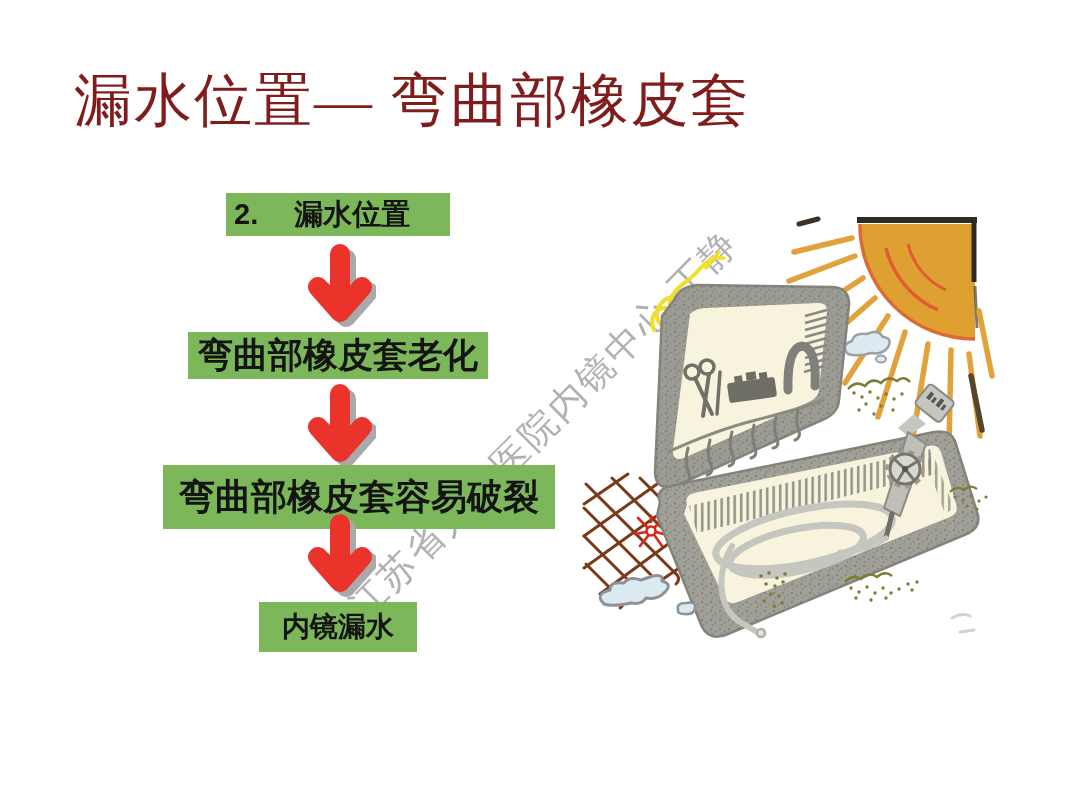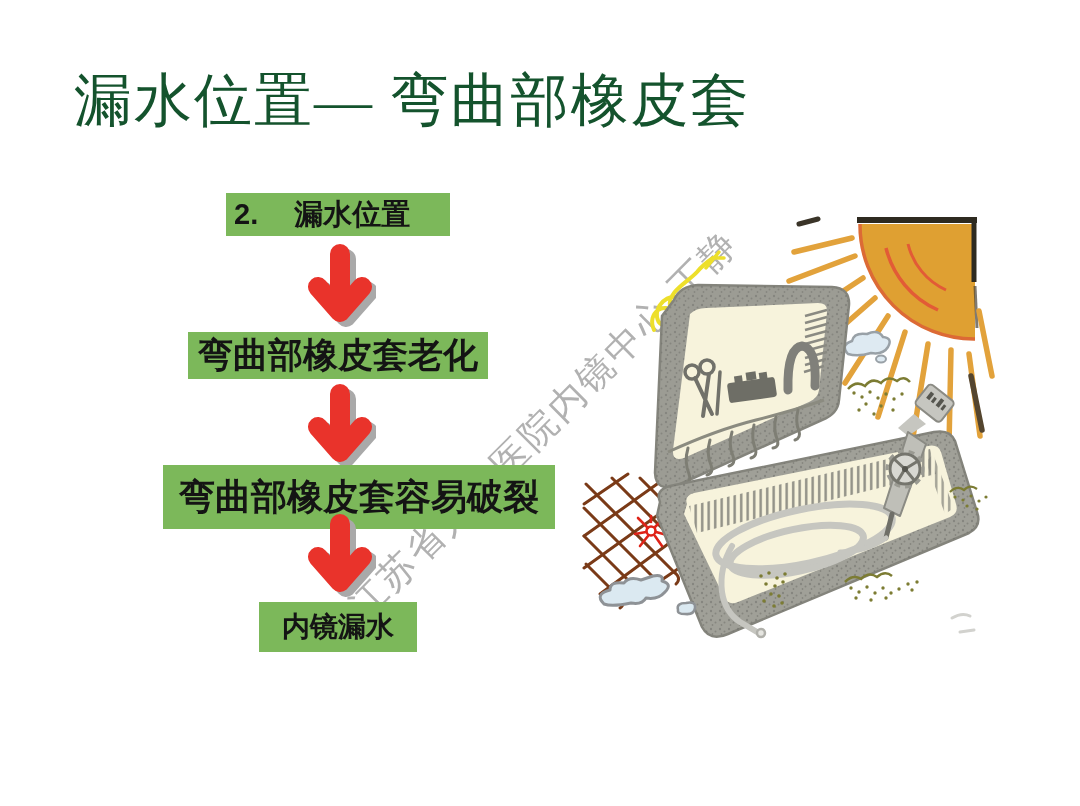--- a/index.html
+++ b/index.html
@@ -1,19 +1,19 @@
 <!DOCTYPE html>
 <html><head>
 <meta charset="utf-8">
 <style>
   html,body{margin:0;padding:0;background:#ffffff;}
   .slide{position:relative;width:1080px;height:806px;background:#ffffff;overflow:hidden;
          font-family:"Liberation Sans",sans-serif;}
   .title{position:absolute;left:74px;top:62px;font-family:"Liberation Serif","DejaVu Serif",serif;
-         font-size:58px;font-weight:500;color:#14532d;letter-spacing:2px;white-space:nowrap;z-index:3;}
+         font-size:58px;font-weight:500;color:#7f1d1d;letter-spacing:2px;white-space:nowrap;z-index:3;}
   .watermark{position:absolute;left:356px;top:588px;transform:rotate(-45deg);transform-origin:left center;
          font-family:"Liberation Serif","DejaVu Serif",serif;font-size:37px;letter-spacing:3px;
          color:#b1b1b1;white-space:nowrap;z-index:1;}
   .fc-box{position:absolute;background:#7CB85A;color:#141414;display:flex;align-items:center;
          justify-content:center;z-index:2;box-sizing:border-box;}
   .fc-serif{font-family:Liberation Sans, sans-serif;font-weight:700;}
   #box1{left:226px;top:193px;width:224px;height:43px;font-size:29px;font-weight:600;
         justify-content:flex-start;padding-left:8px;}
   #box1 .num{margin-right:36px;}
   #box2{left:188px;top:332px;width:300px;height:47px;font-size:35px;}

